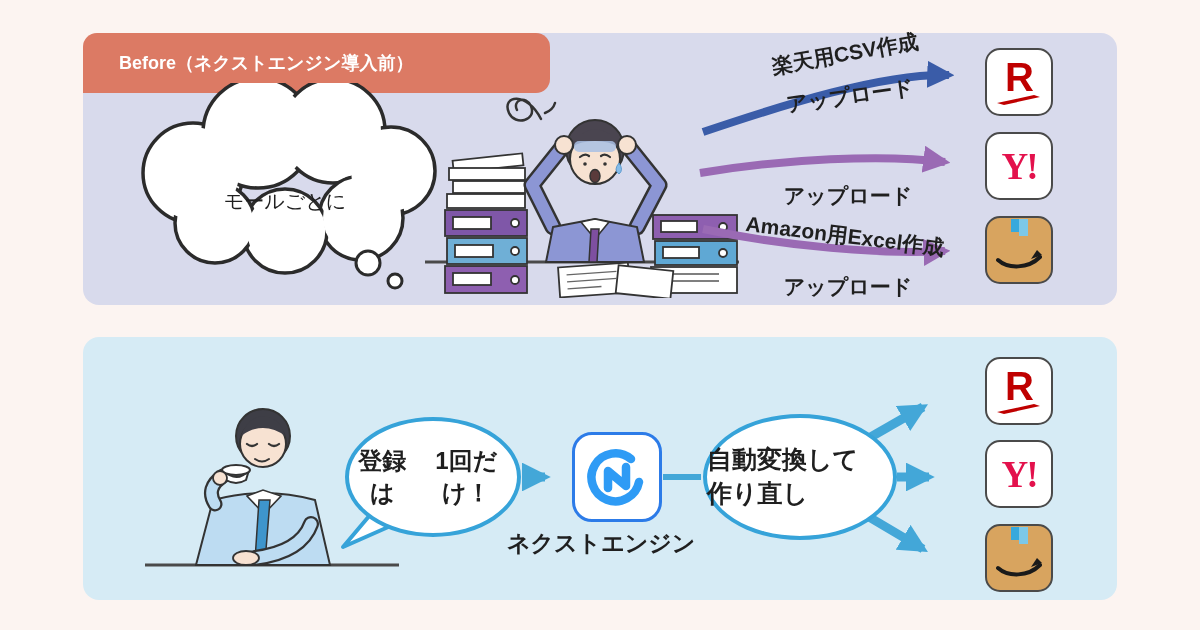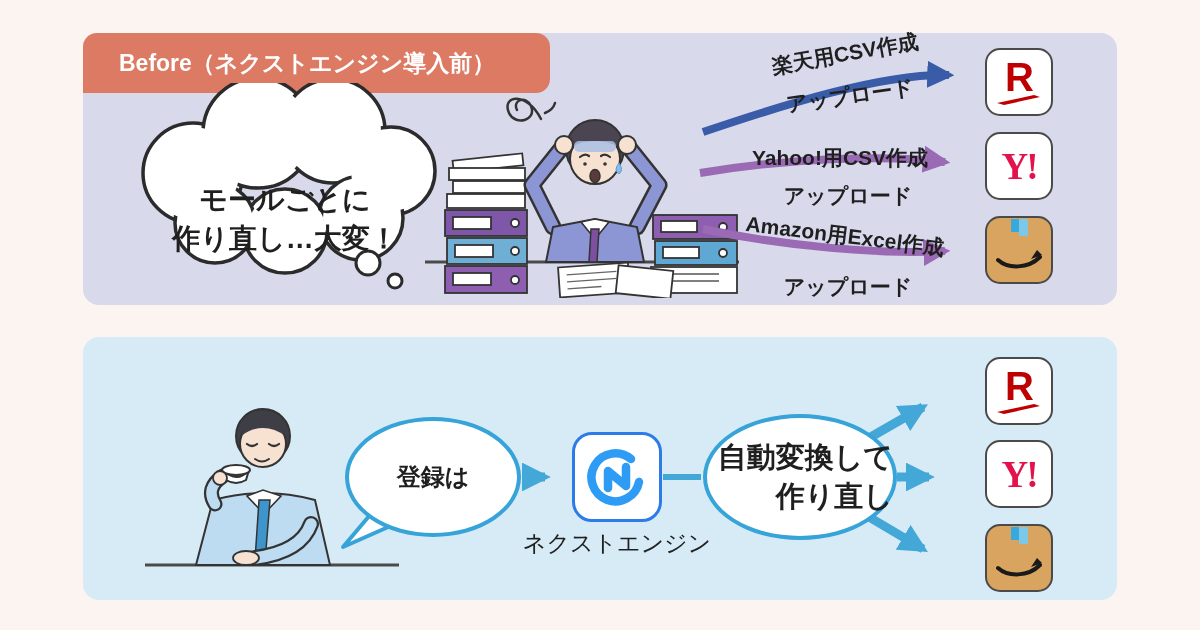--- a/index.html
+++ b/index.html
@@ -11,42 +11,42 @@
     --rakuten-red:#BF0000; --yahoo-red:#E3114C; --amazon-tan:#D8A45F; --amazon-tape:#37A9DD;
   }
   *{margin:0;padding:0;box-sizing:border-box}
   html,body{width:1200px;height:630px}
   body{font-family:"Liberation Sans","DejaVu Sans",sans-serif;color:var(--ink);}
   .canvas{position:relative;width:1200px;height:630px;background:var(--page-bg);overflow:hidden}
   .panel{position:absolute;left:83px;width:1034px;border-radius:16px}
   .panel.before{top:33px;height:272px;background:var(--before-panel)}
   .panel.after{top:337px;height:263px;background:var(--after-panel)}
   .badge{position:absolute;left:0;top:0;width:467px;height:60px;border-radius:14px 14px 14px 0;
-    color:#fff;font-weight:bold;font-size:23px;display:flex;align-items:center;padding-left:36px}
+    color:#fff;font-weight:bold;font-size:18px;display:flex;align-items:center;padding-left:36px}
   .badge.b{background:var(--before-badge)} .badge.a{background:var(--after-badge)}
   .abs{position:absolute}
   .lbl{position:absolute;text-align:center;font-weight:bold;font-size:21px;color:var(--ink);line-height:1.2;white-space:nowrap}
-  .thought-text{position:absolute;left:62px;top:147px;width:280px;text-align:center;
-    font-weight:bold;font-size:28px;line-height:1.4}
+  .thought-text{position:absolute;left:62px;top:154px;width:280px;text-align:center;
+    font-weight:normal;font-size:20px;line-height:1.4}
   .mp-icon{position:absolute;width:68px;height:68px;background:#fff;border:2.5px solid #4a4a4a;
     border-radius:15px;display:flex;flex-direction:column;align-items:center;justify-content:center;overflow:hidden}
   .mp-icon.amazon{background:var(--amazon-tan)}
   .r-glyph{font-size:40px;font-weight:900;line-height:.85;color:var(--rakuten-red);letter-spacing:-1px}
   .y-glyph{font-family:"Liberation Serif","DejaVu Serif",serif;font-size:37px;font-weight:bold;
     color:var(--yahoo-red);letter-spacing:-2px}
   .speech-bubble{position:absolute;left:262px;top:80px;width:176px;height:120px;background:#fff;
     border:4px solid var(--bubble-border);border-radius:50%;display:flex;flex-direction:row;
     align-items:center;justify-content:center;font-weight:bold;font-size:24px;line-height:1.35;text-align:center}
   .process-ellipse{position:absolute;left:620px;top:77px;width:194px;height:126px;background:#fff;
     border:4px solid var(--bubble-border);border-radius:50%;display:flex;flex-direction:column;
-    align-items:flex-end;justify-content:center;font-weight:bold;font-size:29px;line-height:1.35;text-align:center}
+    align-items:flex-start;justify-content:center;font-weight:bold;font-size:25px;line-height:1.35;text-align:center}
   .logo-box{position:absolute;left:489px;top:95px;width:90px;height:90px;background:#fff;
     border:3.5px solid var(--logo-border);border-radius:20px;display:flex;align-items:center;justify-content:center}
-  .hub-label{position:absolute;left:424px;top:192px;width:220px;text-align:center;
-    font-weight:normal;font-size:23px;line-height:1.3}
+  .hub-label{position:absolute;left:424px;top:192px;width:220px;
+    font-weight:bold;font-size:23px;line-height:1.3}
   svg{display:block}
 </style>
 </head>
 <body>
 
 <div class="canvas">
 
   <section class="panel before">
     <div class="badge b">Before（ネクストエンジン導入前）</div>
 
@@ -67,21 +67,20 @@
         <circle cx="258" cy="88" r="40"></circle>
           <circle cx="228" cy="135" r="38"></circle>
           <circle cx="152" cy="148" r="38"></circle>
         <circle cx="82" cy="140" r="36"></circle>
       </g>
       <circle cx="235" cy="180" r="12" fill="#fff" stroke="#2b2b2b" stroke-width="3"></circle>
       <circle cx="262" cy="198" r="7" fill="#fff" stroke="#2b2b2b" stroke-width="3"></circle>
     </svg>
     <div class="thought-text">
       <div>モールごとに</div>
-      <div>作り直し…大変！</div>
     </div>
 
     <svg class="abs" style="left:330px;top:40px" width="330" height="225" viewBox="0 0 330 225">
 
       <path d="M 12 189 H 326" stroke="#4a4a4a" stroke-width="3"></path>
 
       <path d="M 128 46 C 114 18 88 22 96 40 C 102 53 124 48 118 33 C 113 22 99 27 104 37 M 132 40 q 8 -3 10 -10" fill="none" stroke="#333" stroke-width="2.5" stroke-linecap="round"></path>
 
       <g stroke="#333" stroke-width="1.8">
         <rect x="40" y="84" width="70" height="12" fill="#fff" transform="rotate(-6 75 90)"></rect>
@@ -153,21 +152,20 @@
           <path d="M0 0 L10 5 L0 10 z" style="fill:var(--arrow-purple)"></path>
         </marker>
       </defs>
       <path d="M 620 99 C 700 72 800 40 866 42" fill="none" style="stroke:var(--arrow-dark-blue)" stroke-width="8" marker-end="url(#ah-dark)"></path>
       <path d="M 617 140 C 700 126 800 121 862 129" fill="none" style="stroke:var(--arrow-purple)" stroke-width="8" marker-end="url(#ah-purple)"></path>
       <path d="M 620 196 C 700 213 800 222 862 218" fill="none" style="stroke:var(--arrow-purple)" stroke-width="8" marker-end="url(#ah-purple)"></path>
     </svg>
 
     <div class="lbl" style="left:637px;top:8px;width:250px;transform:rotate(-10deg)">楽天用CSV作成</div>
     <div class="lbl" style="left:657px;top:50px;width:220px;transform:rotate(-8deg)">アップロード</div>
-    <div class="lbl" style="left:632px;top:112px;width:250px">Yahoo!用CSV作成</div>
     <div class="lbl" style="left:655px;top:150px;width:220px">アップロード</div>
     <div class="lbl" style="left:637px;top:190px;width:250px;transform:rotate(7deg)">Amazon用Excel作成</div>
     <div class="lbl" style="left:655px;top:241px;width:220px">アップロード</div>
 
     <div class="mp-icon" style="left:902px;top:15px">
       <span class="r-glyph">R</span>
       <svg width="46" height="11" viewBox="0 0 46 11">
         <path d="M 1 9 L 38 1 L 44 3 L 8 11 Z" style="fill:var(--rakuten-red)"></path>
       </svg>
     </div>
@@ -224,20 +222,21 @@
       <polygon points="287,178 260,210 312,187" fill="#fff" style="stroke:var(--bubble-border)" stroke-width="4" stroke-linejoin="round"></polygon>
       <path d="M 442 140 L 462 140" fill="none" style="stroke:var(--arrow-light-blue)" stroke-width="9" marker-end="url(#ah-light)"></path>
       <path d="M 580 140 L 618 140" fill="none" style="stroke:var(--arrow-light-blue)" stroke-width="6"></path>
       <path d="M 786 101 L 840 70" fill="none" style="stroke:var(--arrow-light-blue)" stroke-width="9" marker-end="url(#ah-light)"></path>
       <path d="M 814 140 L 846 140" fill="none" style="stroke:var(--arrow-light-blue)" stroke-width="9" marker-end="url(#ah-light)"></path>
       <path d="M 786 180 L 840 212" fill="none" style="stroke:var(--arrow-light-blue)" stroke-width="9" marker-end="url(#ah-light)"></path>
     </svg>
 
     <div class="speech-bubble">
       <div>登録は</div>
+      <div>1回だけ！</div>
     </div>
 
     <div class="logo-box">
       <svg width="62" height="62" viewBox="0 0 62 62">
         <path d="M 45 13 A 24 24 0 1 0 53 36" fill="none" style="stroke:var(--logo-blue)" stroke-width="8.5" stroke-linecap="round"></path>
         <path d="M 22 42 L 22 25 L 40 40 L 40 21" fill="none" style="stroke:var(--logo-blue)" stroke-width="8.5" stroke-linecap="round" stroke-linejoin="round"></path>
       </svg>
     </div>
     <div class="hub-label">
       <div>ネクストエンジン</div>

